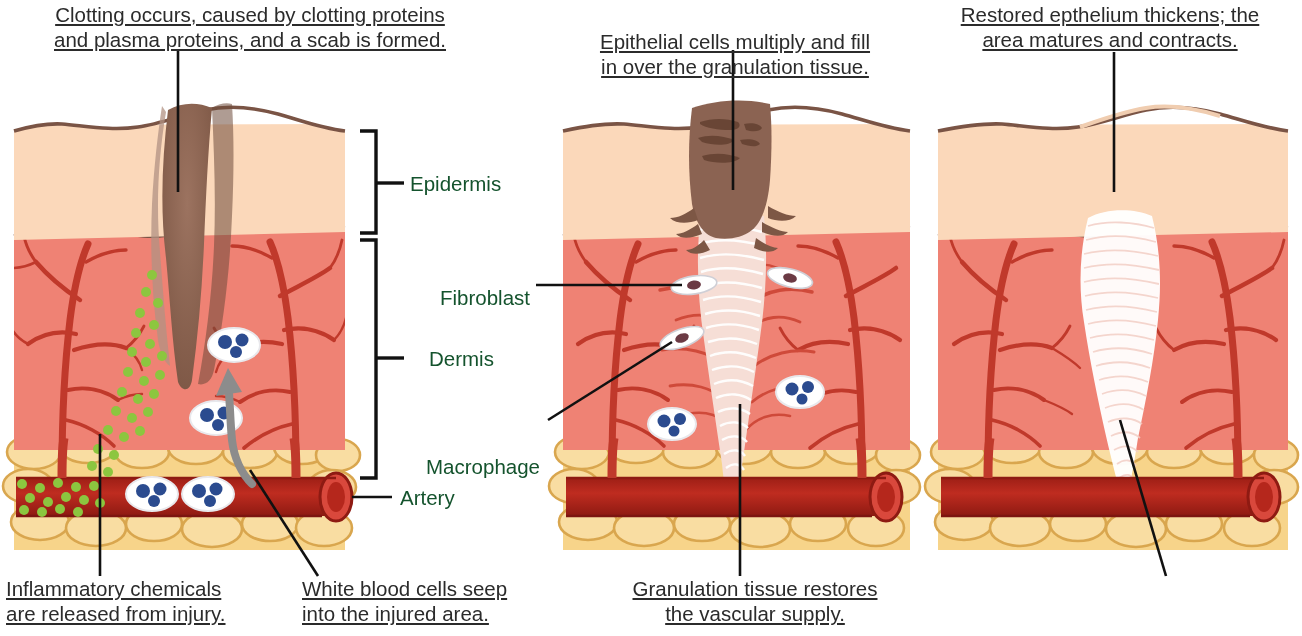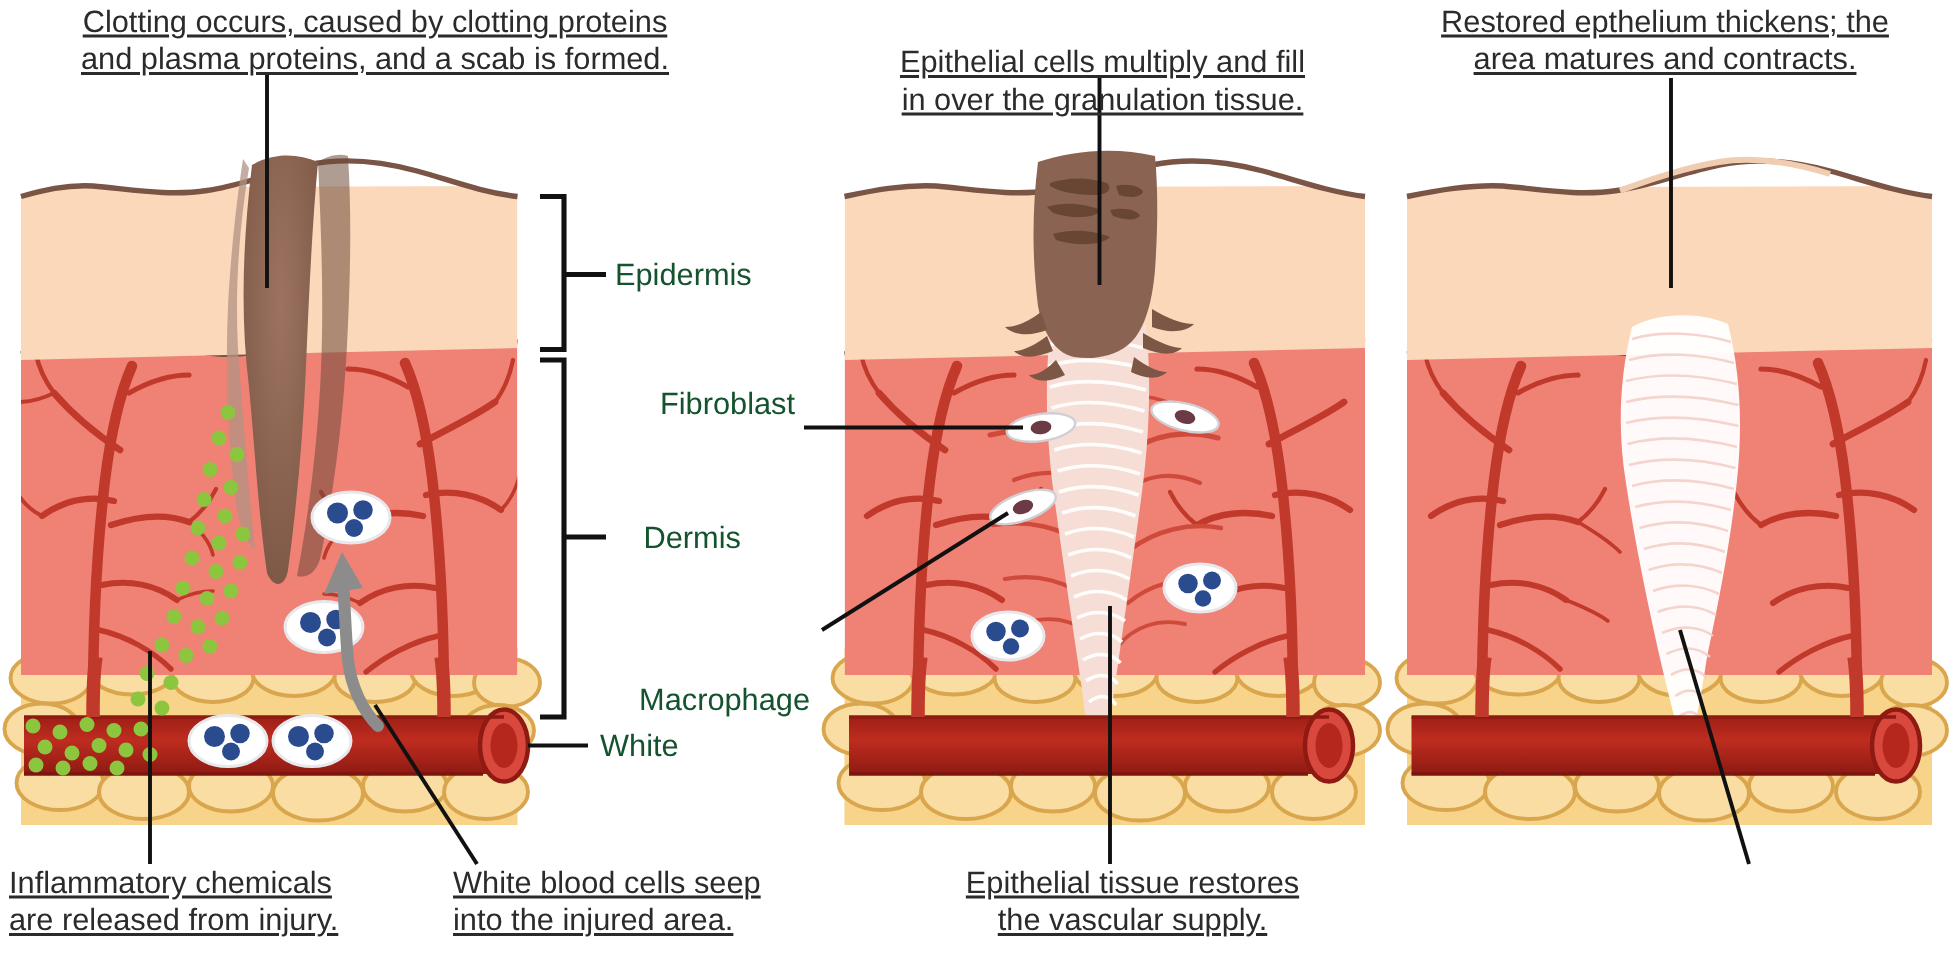--- a/index.html
+++ b/index.html
@@ -548,25 +548,25 @@
   </svg>
 
   <div class="cap t-c" style="left:0px; top:2px; width:500px;">Clotting occurs, caused by clotting proteins
 and plasma proteins, and a scab is formed.</div>
   <div class="cap t-c" style="left:550px; top:2px; width:370px;margin-top:27px;">Epithelial cells multiply and fill
 in over the granulation tissue.</div>
   <div class="cap t-c" style="left:920px; top:2px; width:380px;">Restored epthelium thickens; the
 area matures and contracts.</div>
 
   <div class="lbl t-l" style="left:410px; top:172px;">Epidermis</div>
-  <div class="lbl t-r" style="left:300px; top:258px; width:230px;">Fibroblast</div>
+  <div class="lbl t-r" style="left:300px; top:286px; width:230px;">Fibroblast</div>
   <div class="lbl t-l" style="left:429px; top:347px;">Dermis</div>
   <div class="lbl t-r" style="left:300px; top:419px; width:240px;margin-top:36px;">Macrophage</div>
-  <div class="lbl t-l" style="left:400px; top:486px;">White</div>
+  <div class="lbl t-l" style="left:400px; top:486px;">Artery</div>
 
   <div class="cap t-l" style="left:6px; top:576px; width:290px;">Inflammatory chemicals
 are released from injury.</div>
   <div class="cap t-l" style="left:302px; top:576px; width:260px;">White blood cells seep
 into the injured area.</div>
-  <div class="cap t-c" style="left:600px; top:576px; width:310px;">Epithelial tissue restores
+  <div class="cap t-c" style="left:600px; top:576px; width:310px;">Granulation tissue restores
 the vascular supply.</div>
 
 </div>
 
 </body></html>

